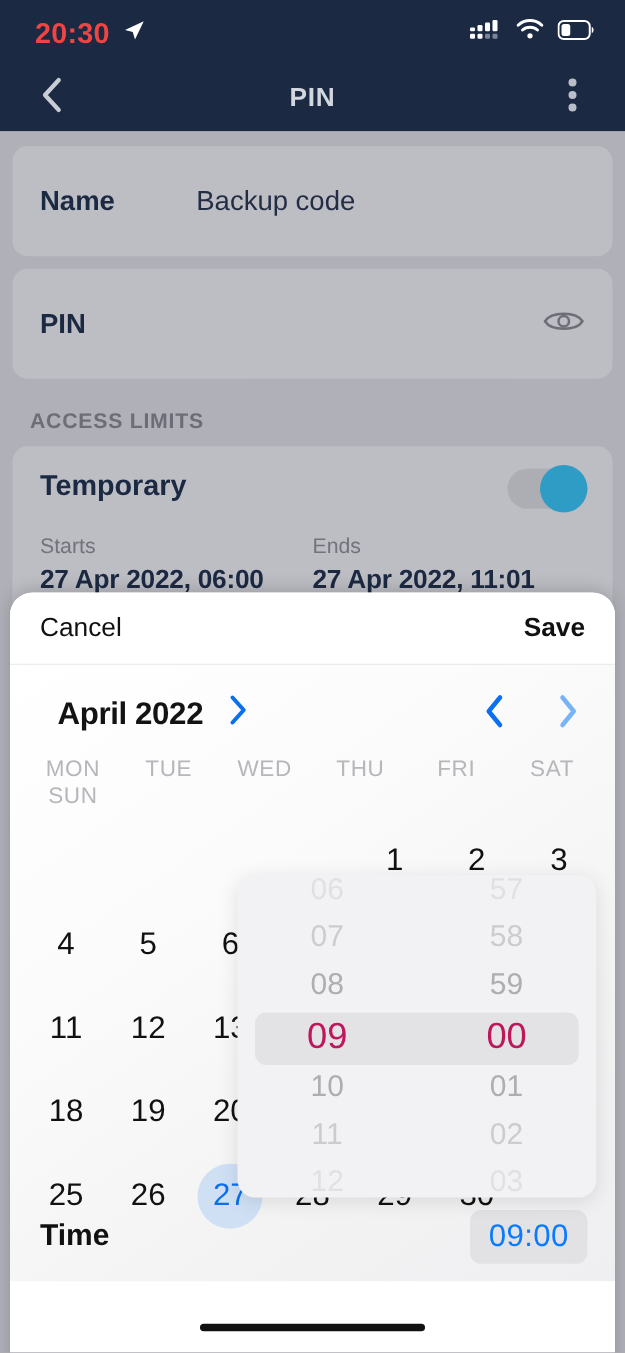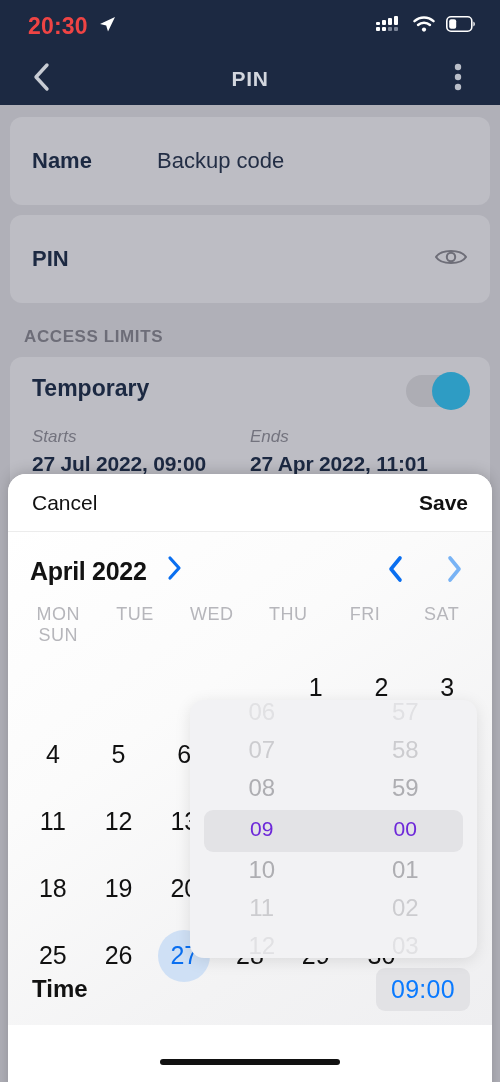--- a/index.html
+++ b/index.html
@@ -71,21 +71,21 @@
     width: 62px; height: 32px; border-radius: 16px;
     background: #adadb4; position: relative;
   }
   .toggle .knob {
     position: absolute; right: -2px; top: -3px;
     width: 38px; height: 38px; border-radius: 50%;
     background: #2e9cc4;
   }
   .dates { display: flex; margin-top: 20px; }
   .date-col { width: 50%; }
-  .date-cap { font-size: 17px; color: #73737e; margin-bottom: 5px; font-style: italic; }
+  .date-cap { font-size: 17px; color: #73737e; margin-bottom: 5px; }
   .date-val { font-size: 21px; font-weight: bold; color: #1c2942; letter-spacing: -.2px; }
 
   
   #sheet {
     position: absolute; left: 8px; right: 8px; top: 474px;
     height: 690px;
     background: #ffffff;
     border-radius: 18px;
     overflow: hidden;
     box-shadow: 0 -2px 14px rgba(0,0,0,.18);
@@ -104,21 +104,21 @@
     position: relative;
     height: 493px;
     background: linear-gradient(145deg, #ffffff 0%, #fbfbfb 35%, #f3f3f4 72%, #efeff1 100%);
   }
   .cal-head {
     display: flex; align-items: center; justify-content: space-between;
     padding: 22px 22px 10px 22px;
   }
   .cal-month {
     display: flex; align-items: center; gap: 20px;
-    font-size: 25px; font-weight: bold; color: #131313; letter-spacing: -.3px;
+    font-size: 25px; font-weight: bold; color: #131313; letter-spacing: -.3px; margin-left: 16px;
   }
   .cal-arrows { display: flex; align-items: center; gap: 38px; padding-right: 6px; }
 
   .weekdays {
     display: grid; grid-template-columns: repeat(6, 1fr);
     padding: 6px 12px 0 12px;
   }
   .weekdays div {
     text-align: center; font-size: 18px; color: #b6b6bb;
     letter-spacing: .5px;
@@ -176,21 +176,21 @@
     gap: 0;
   }
   .tp-item {
     height: 38px; line-height: 38px;
     font-size: 24px; color: #aeaeb2; text-align: center;
     width: 100%;
   }
   .tp-item.f2 { opacity: .25; }
   .tp-item.f1 { opacity: .55; }
   .tp-item.sel {
-    font-size: 21px; color: #6d28d9; height: 44px; line-height: 44px;
+    font-size: 29px; color: #be185d; height: 44px; line-height: 44px;
   }
 
   .home-indicator {
     position: absolute; left: 50%; bottom: 17px; transform: translateX(-50%);
     width: 180px; height: 6px; border-radius: 3px; background: #111111;
   }
 </style>
 </head>
 <body>
 
@@ -283,21 +283,21 @@
       <div class="card temp-card">
         <div class="temp-top">
           <span class="temp-label">Temporary</span>
           <span class="toggle">
             <span class="knob"></span>
           </span>
         </div>
         <div class="dates">
           <div class="date-col">
             <div class="date-cap">Starts</div>
-            <div class="date-val">27 Jul 2022, 09:00</div>
+            <div class="date-val">27 Apr 2022, 06:00</div>
           </div>
           <div class="date-col">
             <div class="date-cap">Ends</div>
             <div class="date-val">27 Apr 2022, 11:01</div>
           </div>
         </div>
       </div>
 
     </div>
   </div>

